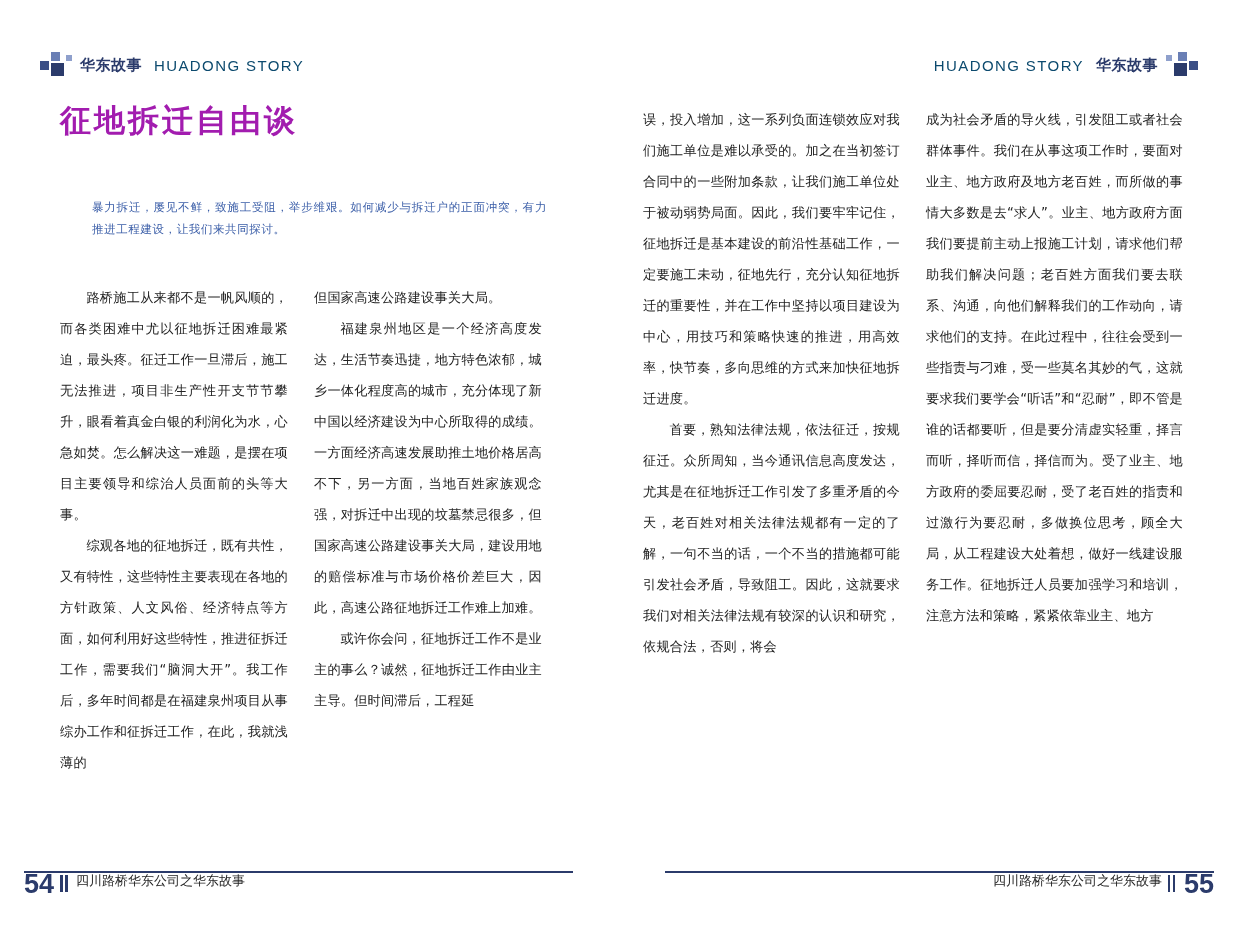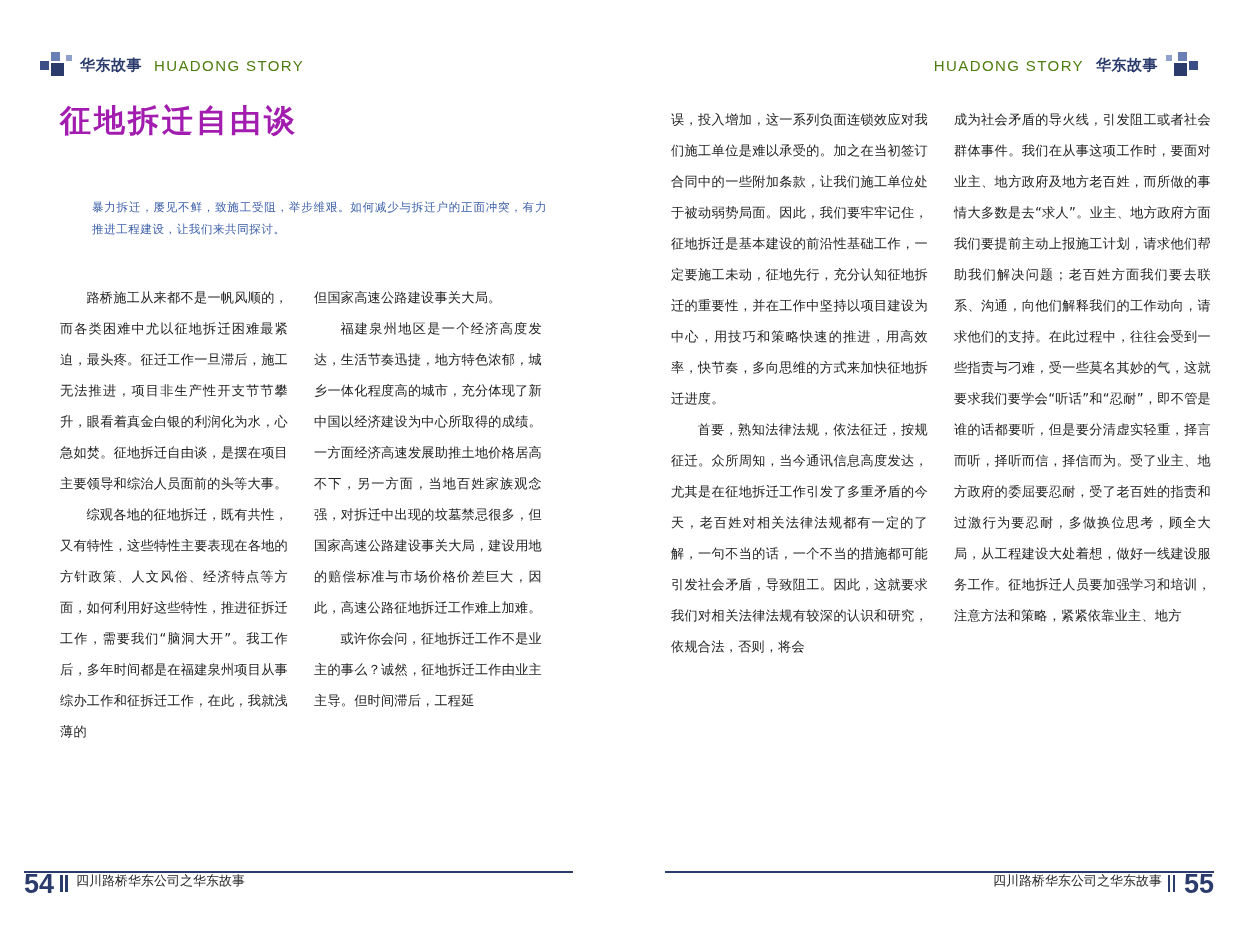--- a/index.html
+++ b/index.html
@@ -74,21 +74,21 @@
 
   .hdr-cn {
     font-size: 15px;
     color: #2b3b6b;
     letter-spacing: 0.5px;
     font-weight: bold;
     margin: 0 6px;
   }
   .hdr-en {
     font-size: 15px;
-    color: #4d7c0f;
+    color: #0c4a6e;
     letter-spacing: 1.4px;
     margin: 0 6px;
   }
 
   
   .article-title {
     position: absolute;
     left: 60px;
     top: 100px;
     font-size: 31px;
@@ -111,21 +111,21 @@
     letter-spacing: 0.6px;
   }
 
   
   .cols {
     position: absolute;
     display: flex;
     gap: 26px;
   }
   .cols-left  { left: 60px;  top: 282px; width: 482px; }
-  .cols-right { left: 52px;  top: 104px; width: 540px; }
+  .cols-right { left: 24px;  top: 104px; width: 540px; }
 
   .col {
     flex: 1;
     font-size: 13.2px;
     line-height: 31px;
     color: #222;
     text-align: justify;
     text-justify: inter-character;
     letter-spacing: 0.2px;
     font-family: "DejaVu Sans", sans-serif;
@@ -197,21 +197,21 @@
       <span class="hdr-cn">华东故事</span>
       <span class="hdr-en">HUADONG STORY</span>
     </div>
 
     <div class="article-title">征地拆迁自由谈</div>
 
     <div class="lead">暴力拆迁，屡见不鲜，致施工受阻，举步维艰。如何减少与拆迁户的正面冲突，有力推进工程建设，让我们来共同探讨。</div>
 
     <div class="cols cols-left">
       <div class="col">
-        <p>路桥施工从来都不是一帆风顺的，而各类困难中尤以征地拆迁困难最紧迫，最头疼。征迁工作一旦滞后，施工无法推进，项目非生产性开支节节攀升，眼看着真金白银的利润化为水，心急如焚。征地拆迁自由谈，是摆在项目主要领导和综治人员面前的头等大事。</p>
+        <p>路桥施工从来都不是一帆风顺的，而各类困难中尤以征地拆迁困难最紧迫，最头疼。征迁工作一旦滞后，施工无法推进，项目非生产性开支节节攀升，眼看着真金白银的利润化为水，心急如焚。怎么解决这一难题，是摆在项目主要领导和综治人员面前的头等大事。</p>
         <p>综观各地的征地拆迁，既有共性，又有特性，这些特性主要表现在各地的方针政策、人文风俗、经济特点等方面，如何利用好这些特性，推进征拆迁工作，需要我们“脑洞大开”。我工作后，多年时间都是在福建泉州项目从事综办工作和征拆迁工作，在此，我就浅薄的</p>
       </div>
       <div class="col">
         <p class="cont">但国家高速公路建设事关大局。</p>
         <p>福建泉州地区是一个经济高度发达，生活节奏迅捷，地方特色浓郁，城乡一体化程度高的城市，充分体现了新中国以经济建设为中心所取得的成绩。一方面经济高速发展助推土地价格居高不下，另一方面，当地百姓家族观念强，对拆迁中出现的坟墓禁忌很多，但国家高速公路建设事关大局，建设用地的赔偿标准与市场价格价差巨大，因此，高速公路征地拆迁工作难上加难。</p>
         <p>或许你会问，征地拆迁工作不是业主的事么？诚然，征地拆迁工作由业主主导。但时间滞后，工程延</p>
       </div>
     </div>
 
     <div class="footer-rule rule-left"></div>

